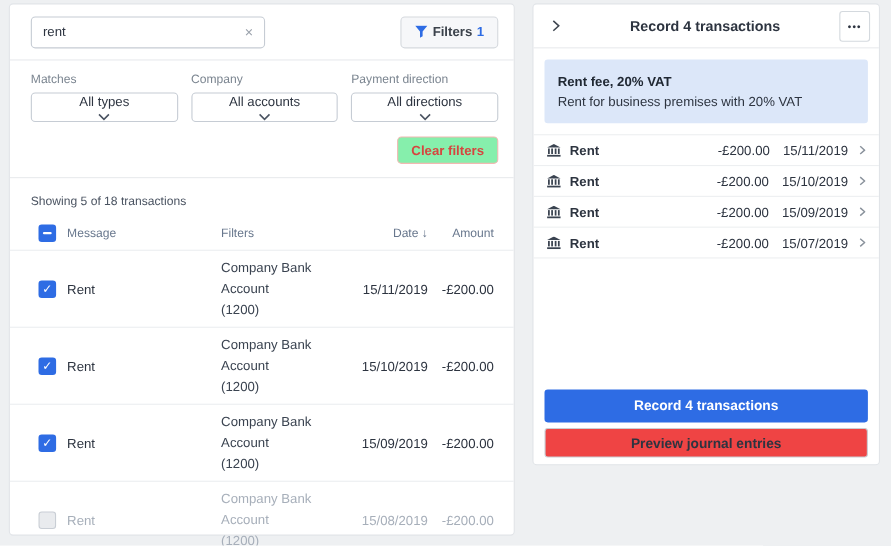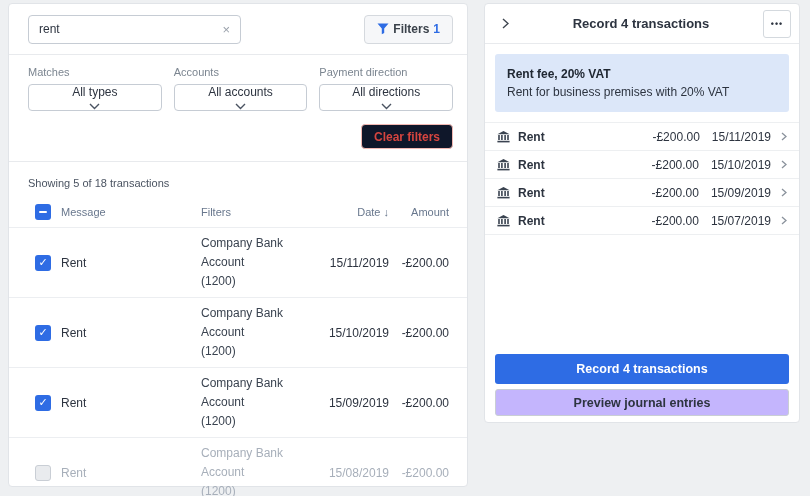--- a/index.html
+++ b/index.html
@@ -38,21 +38,21 @@
   .dropdown-row { display:flex; gap:12px; }
   .dropdown-group { flex:1; }
   .dropdown-group .dg-label { font-size:11px; color:#7b8590; margin-bottom:6px; }
   .dropdown {
     height:27px; border:1px solid #c6ccd4; border-radius:4px; background:#fff;
     display:flex; align-items:center; padding:0 10px; cursor:pointer;flex-direction:column;
   }
   .dropdown .value { flex:1; color:#2d3440; }
   .clear-row { display:flex; justify-content:flex-end; margin-top:13px; }
   .clear-filters-btn {
-    height:25px; padding:0 12px; background:#0f172a;
+    height:25px; padding:0 12px; background:#86efac;
     border:1px solid #f2b8b2; border-radius:4px;
     font-weight:700; color:#d6453f; font-size:12px;
     display:flex; align-items:center; cursor:pointer;
   }
   .results-summary { padding:15px 0 8px 19px; font-size:11px; color:#4a5361; }
   .tx-grid {
     display:grid; grid-template-columns:26px 140px 1fr 82px 60px;
     align-items:center; padding:0 18px 0 26px;
   }
   .tx-header { height:30px; font-size:11px; color:#68778d; }
@@ -99,21 +99,21 @@
   .panel-row .pr-amount { margin-left:auto; color:#2d3440; }
   .panel-row .pr-date { margin-left:12px; color:#2d3440; }
   .panel-row .pr-chevron { margin-left:10px; display:flex; }
   .panel-buttons { position:absolute; left:10px; right:10px; bottom:6px; }
   .btn-primary {
     width:100%; height:30px; background:#2e6ce4; border:none; border-radius:3px;
     color:#fff; font-weight:700; font-size:12.5px; cursor:pointer; margin-bottom:5px;
     font-family:inherit;
   }
   .btn-secondary {
-    width:100%; height:27px; background:#c4b5fd; border:1px solid #c9ced4; border-radius:3px;
+    width:100%; height:27px; background:#ef4444; border:1px solid #c9ced4; border-radius:3px;
     color:#2d3440; font-weight:700; font-size:12.5px; cursor:pointer;
     font-family:inherit;
   }
 </style>
 </head>
 <body>
 
 <div class="panel" id="left-panel">
 
   <div class="search-row">
@@ -139,21 +139,21 @@
         <div class="dropdown">
           <span class="value">All types</span>
           <span style="display:flex;">
               <svg width="11" height="7" viewBox="0 0 11 7">
                 <polyline points="1,1 5.5,5.5 10,1" fill="none" stroke="#4a5361" stroke-width="1.4"></polyline>
               </svg>
             </span>
         </div>
       </div>
       <div class="dropdown-group">
-        <div class="dg-label">Accounts</div>
+        <div class="dg-label">Company</div>
         <div class="dropdown">
           <span class="value">All accounts</span>
           <span style="display:flex;">
               <svg width="11" height="7" viewBox="0 0 11 7">
                 <polyline points="1,1 5.5,5.5 10,1" fill="none" stroke="#4a5361" stroke-width="1.4"></polyline>
               </svg>
             </span>
         </div>
       </div>
       <div class="dropdown-group">

